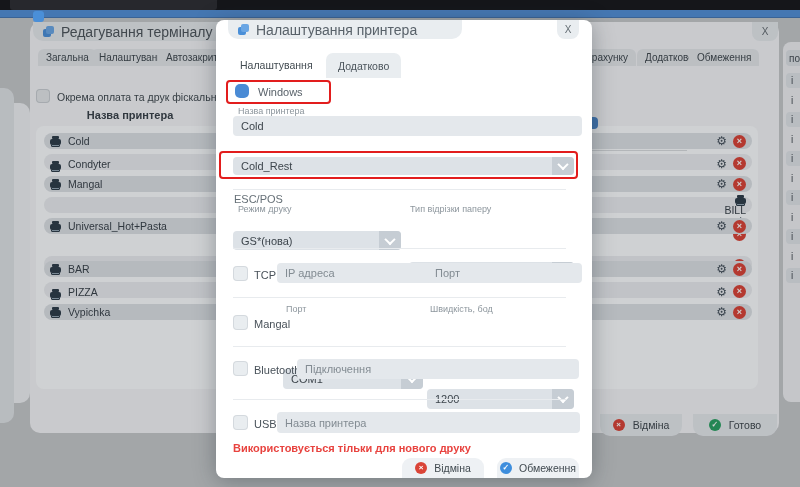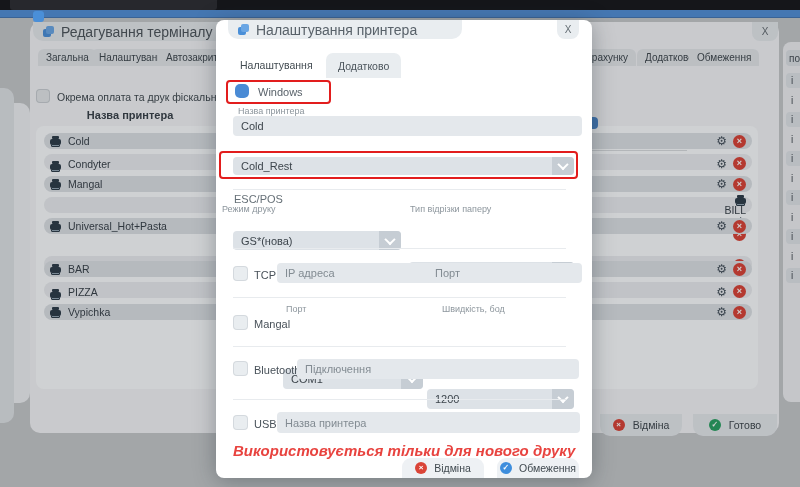--- a/index.html
+++ b/index.html
@@ -50,21 +50,21 @@
   .tinput{background:#e4e8ec;border:none;border-radius:4px;font-family:"Liberation Sans",sans-serif;font-size:11px;color:#3d454c;padding:0 8px;outline:none;}
   .tinput::placeholder{color:#828b92;opacity:1;}
   .sel{background:#dde2e7;border-radius:4px;display:flex;align-items:center;font-size:11px;color:#3d454c;padding-left:8px;position:relative;}
   .chev{position:absolute;right:0;top:0;bottom:0;width:22px;background:#c6cdd4;border-radius:0 4px 4px 0;display:flex;align-items:center;justify-content:center;}
   .chev i{display:block;width:6px;height:6px;border-right:2px solid #fff;border-bottom:2px solid #fff;transform:rotate(45deg) translate(-1px,-1px);}
   .divider{height:1px;background:#e8ebee;}
   .mcheck{width:15px;height:15px;background:#e9edf0;border-radius:4px;box-shadow:inset 0 0 0 1px rgba(130,140,150,.2);}
   .mlabel{font-size:11px;color:#49525a;white-space:nowrap;}
   .redbox{border:2px solid #e21d1d;border-radius:4px;z-index:12;pointer-events:none;}
   .toggle-knob{width:14px;height:14px;border-radius:5px;background:#4a8bd5;}
-  .note{font-size:15px;color:#e8433f;font-weight:bold;white-space:nowrap;font-style:italic;}
+  .note{font-size:11px;color:#e8433f;font-weight:bold;white-space:nowrap;}
   .mfoot{height:20px;border-radius:9px 9px 0 0;background:#eef1f4;display:flex;align-items:center;justify-content:center;gap:7px;font-size:10.5px;color:#414a50;}
   
   .strip{background:#eef0f2;border-radius:8px 0 0 8px;}
   .strip-pill{background:#dde2e6;border-radius:4px 0 0 4px;display:flex;align-items:center;font-size:10px;color:#454e55;padding-left:3px;overflow:hidden;}
   .srow{display:flex;align-items:center;font-size:10px;color:#49525a;padding-left:5px;border-radius:4px 0 0 4px;}
   .srow.odd{background:#e0e4e8;}
   .txt{white-space:nowrap;}
 </style>
 </head>
 <body>
@@ -216,21 +216,21 @@
     <div class="abs sel" style="left:17px;top:137px;width:333px;height:18px;">
       <span class="txt">Cold_Rest</span>
       <span class="chev">
           <i></i>
         </span>
     </div>
 
     <div class="abs divider" style="left:17px;top:169px;width:333px;"></div>
 
     <div class="abs txt" style="left:18px;top:173px;font-size:11px;color:#667077;">ESC/POS</div>
-    <div class="abs field-label" style="left:6px;top:184px;">Режим друку</div>
+    <div class="abs field-label" style="left:22px;top:184px;">Режим друку</div>
     <div class="abs sel" style="left:17px;top:193px;width:160px;height:19px;">
       <span class="txt">GS*(нова)</span>
       <span class="chev">
           <i></i>
         </span>
     </div>
     <div class="abs field-label" style="left:194px;top:184px;">Тип відрізки паперу</div>
     <div class="abs sel" style="left:193px;top:205px;width:157px;height:19px;">
       <span class="txt">Повна</span>
       <span class="chev">
@@ -241,21 +241,21 @@
     <div class="abs divider" style="left:17px;top:228px;width:333px;"></div>
 
     <div class="abs mcheck" style="left:17px;top:246px;"></div>
     <div class="abs mlabel" style="left:38px;top:249px;">TCP</div>
     <input class="abs tinput" style="left: 61px; top: 243px; width: 140px; height: 20px;" placeholder="IP адреса">
     <input class="abs tinput" style="left: 211px; top: 243px; width: 139px; height: 20px;" placeholder="Порт">
 
     <div class="abs divider" style="left:17px;top:277px;width:333px;"></div>
 
     <div class="abs field-label" style="left:70px;top:284px;">Порт</div>
-    <div class="abs field-label" style="left:214px;top:284px;margin-left:12px;">Швидкість, бод</div>
+    <div class="abs field-label" style="left:214px;top:284px;">Швидкість, бод</div>
     <div class="abs mcheck" style="left:17px;top:295px;"></div>
     <div class="abs mlabel" style="left:38px;top:298px;">Mangal</div>
     <div class="abs sel" style="left:67px;top:293px;width:132px;height:20px;">
       <span class="txt">COM1</span>
       <span class="chev">
           <i></i>
         </span>
     </div>
     <div class="abs sel" style="left:211px;top:293px;width:139px;height:20px;">
       <span class="txt">1200</span>

